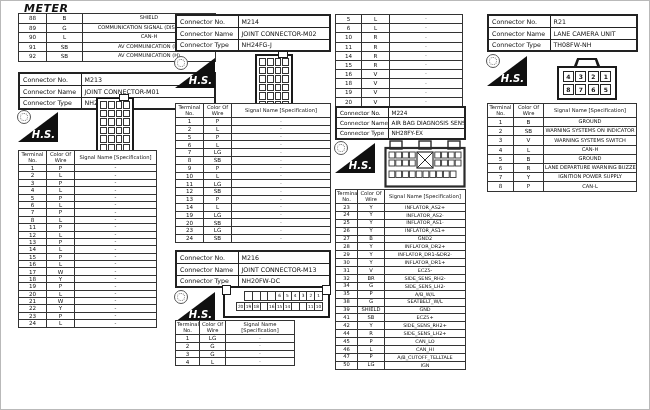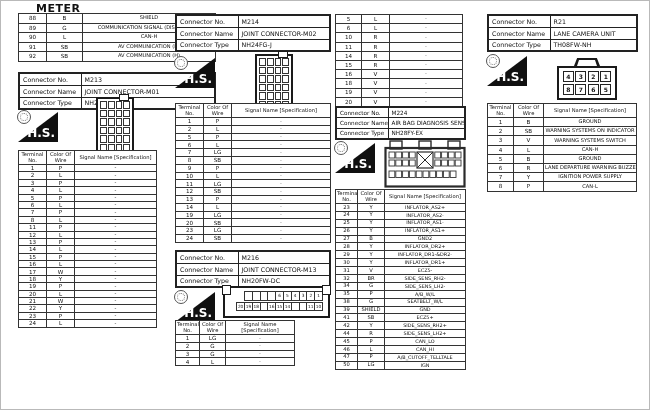--- a/index.html
+++ b/index.html
@@ -40,21 +40,21 @@
   .term-table.rows-tall td { height: 9.2px; }
   .term-table.rows-m td { height: 7.8px; }
   .term-table.t224 td { height: 7.9px; font-size: 5.2px; }
   .term-table.t224 td:last-child { font-size: 4.9px; }
 
   
   .hs { width: 40px; height: 30px; }
   .hs-tri { position:absolute; inset:0; background:#101010;
             clip-path: polygon(100% 0, 100% 100%, 0 100%); }
   .hs-text { position:absolute; right:3px; bottom:2px; color:#fff;
-             font-size:12px; font-weight:bold; }
+             font-size:10px; font-weight:bold; font-style: italic; }
   .hs-stamp { position:absolute; left:-1px; top:-2px; width:14px; height:14px;
               border:1px solid #555; border-radius:50%; background:#fff; }
   .hs-stamp::after { content:""; position:absolute; inset:2px; border:1px dotted #777; border-radius:50%; }
 
   
   .jc24 { width: 38px; height: 58px; border: 2.5px solid #1a1a1a; background:#fff;
           padding: 2px; display: grid; grid-template-columns: repeat(4,1fr); gap: 1px; }
   .jc24::after { content:""; position:absolute; top:-5px; right:3px; width:8px; height:5px;
                  border:1.5px solid #1a1a1a; background:#fff; }
   .jc24 .gcell { border: 1px solid #333; background: #fff; }
@@ -81,21 +81,21 @@
   .cam8 .pin { width: 11px; height: 11.5px; border: 1.5px solid #222; font-size: 6px; font-weight: bold;
                display:flex; align-items:center; justify-content:center; }
 
   svg .ln { stroke:#2a2a2a; fill:none; }
 </style>
 </head>
 <body>
 
 <div class="frame"></div>
 
-<div class="abs page-title" style="left:36px; top:2px;">METER</div>
+<div class="abs page-title" style="left:24px; top:2px;font-style:italic;">METER</div>
 
 <div class="abs" style="left:18px; top:13px; width:198px;">
   <table class="term-table rows-xl">
     <colgroup>
         <col style="width:28px">
         <col style="width:36px">
         <col>
       </colgroup>
     <tbody>
         <tr>

